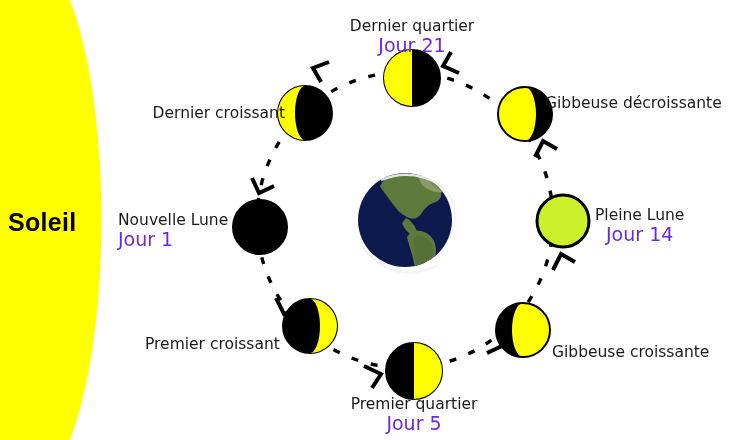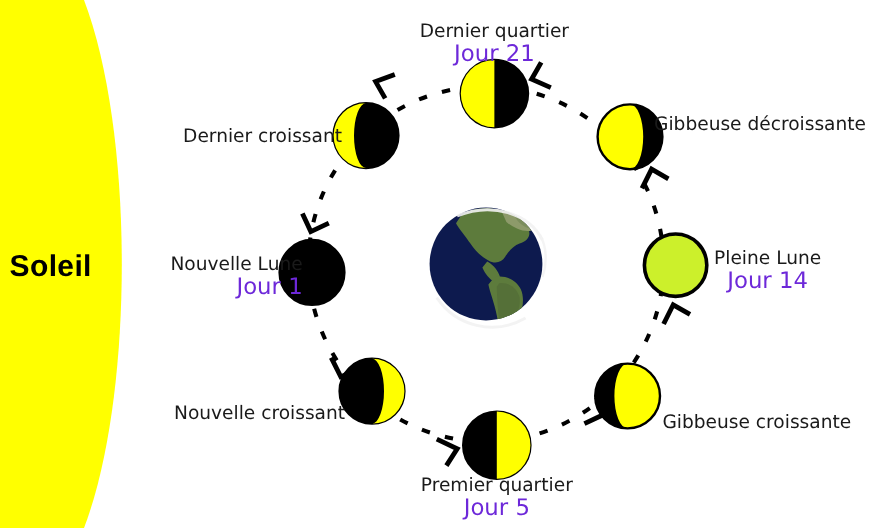--- a/index.html
+++ b/index.html
@@ -147,27 +147,27 @@
     </g>
 
     <g>
       <circle cx="305" cy="113" r="27" fill="#000000" stroke="#000000" stroke-width="2"></circle>
       <path d="M 305,86 A 27,27 0 0 0 305,140 A 10,27 0 0 1 305,86 Z" fill="#ffff00"></path>
     </g>
   </svg>
 
   <div class="sun-label">Soleil</div>
 
-  <div class="label left" style="left:118px; top:212px;margin-left:24px;">
+  <div class="label left" style="left:118px; top:212px;">
     <span>Nouvelle Lune</span>
-    <span class="day" style="text-align:right;">Jour 1</span>
+    <span class="day" style="text-align:left;">Jour 1</span>
   </div>
 
   <div class="label left" style="left:145px; top:336px;">
-    <span>Nouvelle croissant</span>
+    <span>Premier croissant</span>
   </div>
 
   <div class="label center" style="left:314px; top:396px; width:200px;text-align:center;">
     <span>Premier quartier</span>
     <span class="day">Jour 5</span>
   </div>
 
   <div class="label left" style="left:552px; top:344px;">
     <span>Gibbeuse croissante</span>
   </div>

